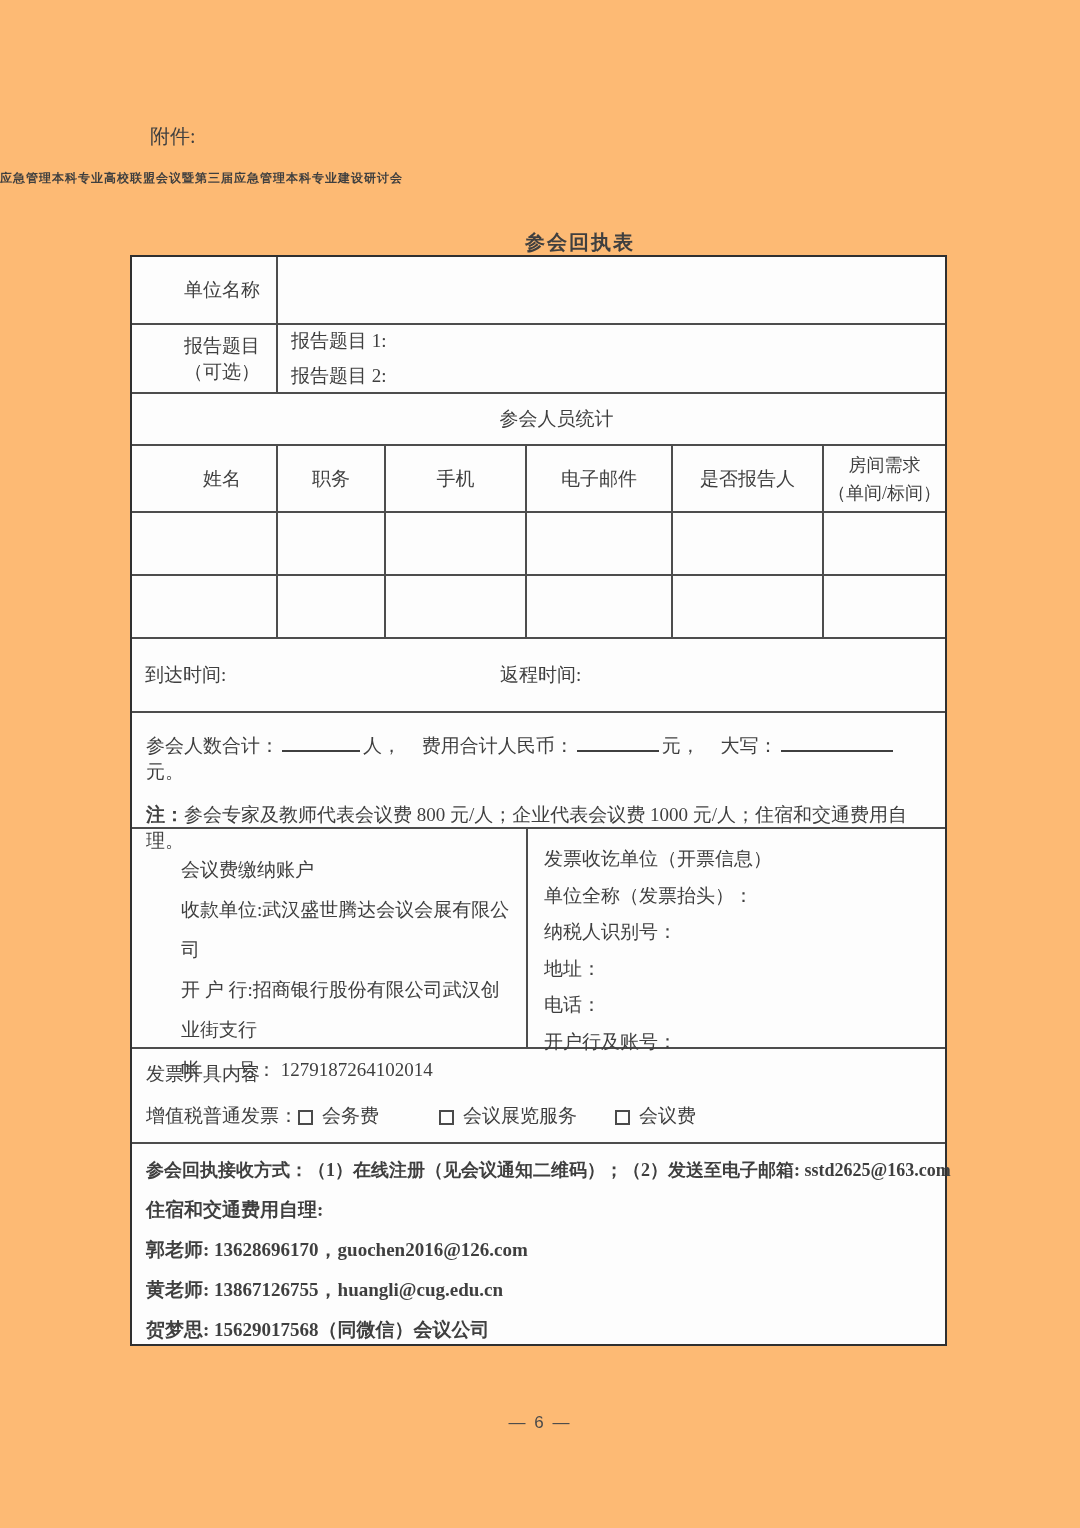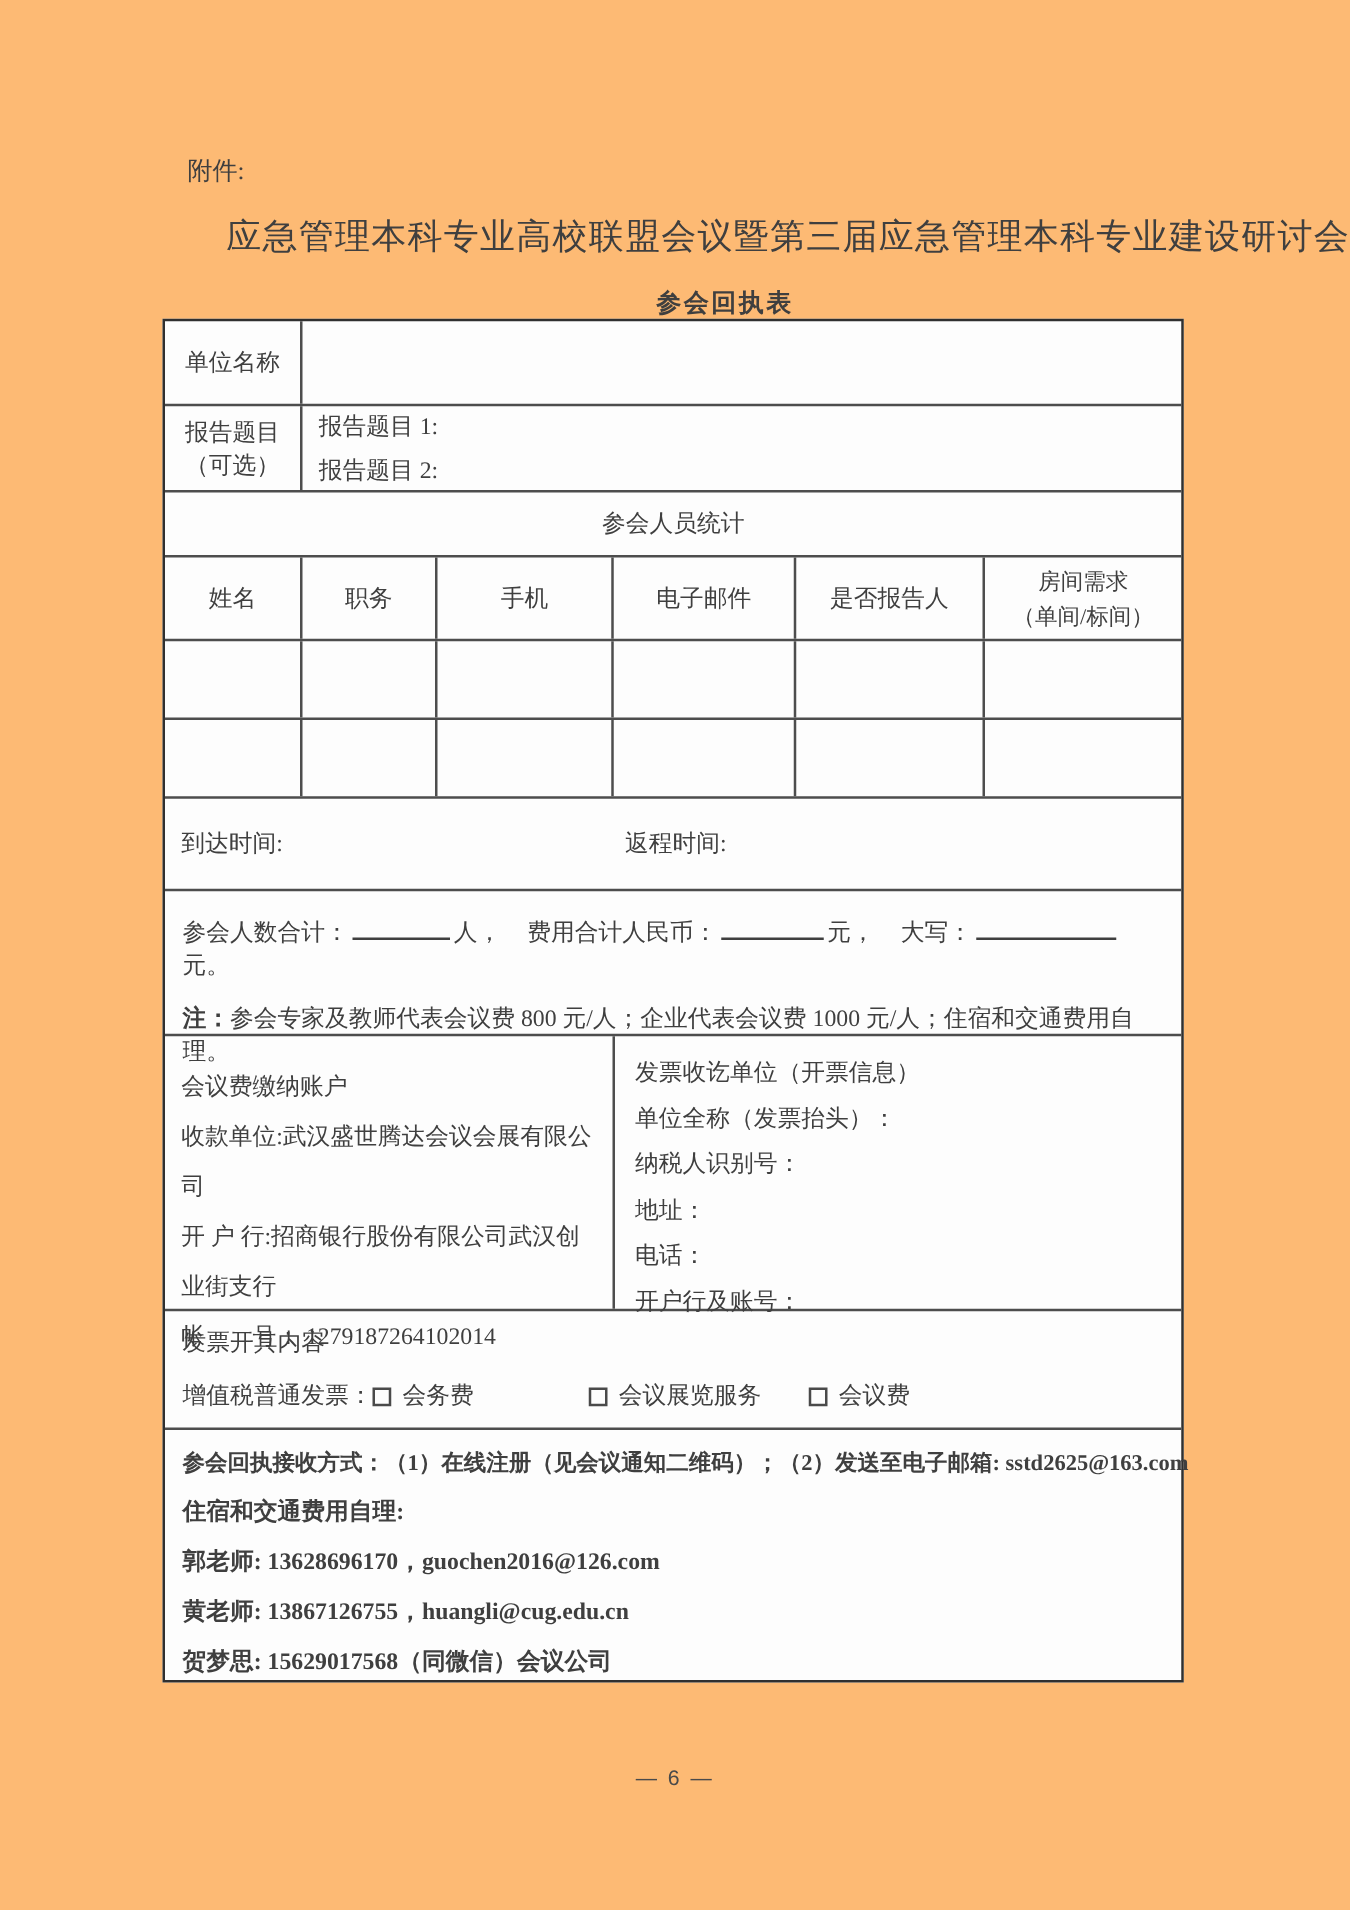--- a/index.html
+++ b/index.html
@@ -11,32 +11,32 @@
     margin: 0 auto;
     background: #fdba74;
     font-family: "Liberation Serif", "DejaVu Serif", serif;
     color: #3f3f3f;
     font-size: 19px;
     overflow: hidden;
   }
   .attachment { position: absolute; left: 150px; top: 123px; font-size: 20px; }
   .doc-title {
     position: absolute; top: 170px; left: 0; width: 100%;
-    text-align: right; font-weight: normal; font-size: 28px; letter-spacing: 1px;
+    text-align: left; font-weight: bold; font-size: 12px; letter-spacing: 1px;
   }
   .doc-subtitle {
     position: absolute; top: 229px; left: 0; width: 100%;
     text-align: center; font-weight: bold; font-size: 20px; letter-spacing: 2px; margin-left: 40px;
   }
 
   .reply-table {
     position: absolute; left: 130px; top: 255px; width: 817px;
     border: 2px solid #303030; background: #fdfdfd;
   }
-  .trow { display: flex; border-bottom: 2px solid #4d4d4d; }
+  .trow { display: flex; border-bottom: 2px solid #4d4d4d; padding-left: 36px; }
   .trow:last-child { border-bottom: none; }
   .tcell { border-right: 2px solid #4d4d4d; }
   .tcell:last-child { border-right: none; }
   .c-center { display: flex; align-items: center; justify-content: center; text-align: center; }
 
   
   .r-unit   { height: 68px; }
   .r-report { height: 69px; }
   .r-ptitle { height: 52px; }
   .r-head   { height: 67px; }
@@ -68,21 +68,21 @@
   .pay-cell { flex: 0 0 360px; padding: 21px 12px 0 13px; line-height: 40px; }
   .inv-cell { flex: 1 1 auto; padding: 12px 12px 0 16px; line-height: 36.5px; }
 
   .vat-line { margin-top: 16px; display: flex; align-items: center; }
   .chk-box {
     display: inline-block; width: 15px; height: 15px;
     border: 2px solid #4a4a4a; margin-right: 9px; flex: 0 0 auto;
     transform: translateY(1px);
   }
   .chk-item { display: flex; align-items: center; }
-  .chk-gap-a { margin-left: 92px; }
+  .chk-gap-a { margin-left: 60px; }
   .chk-gap-b { margin-left: 38px; }
 
   .foot-line1 { font-size: 18px; white-space: nowrap; }
 
   .page-number {
     position: absolute; top: 1413px; left: 0; width: 100%;
     text-align: center; font-size: 17px; letter-spacing: 2px;
     font-family: "Liberation Sans", "DejaVu Sans", sans-serif; color: #4a4a4a;
   }
 </style>

